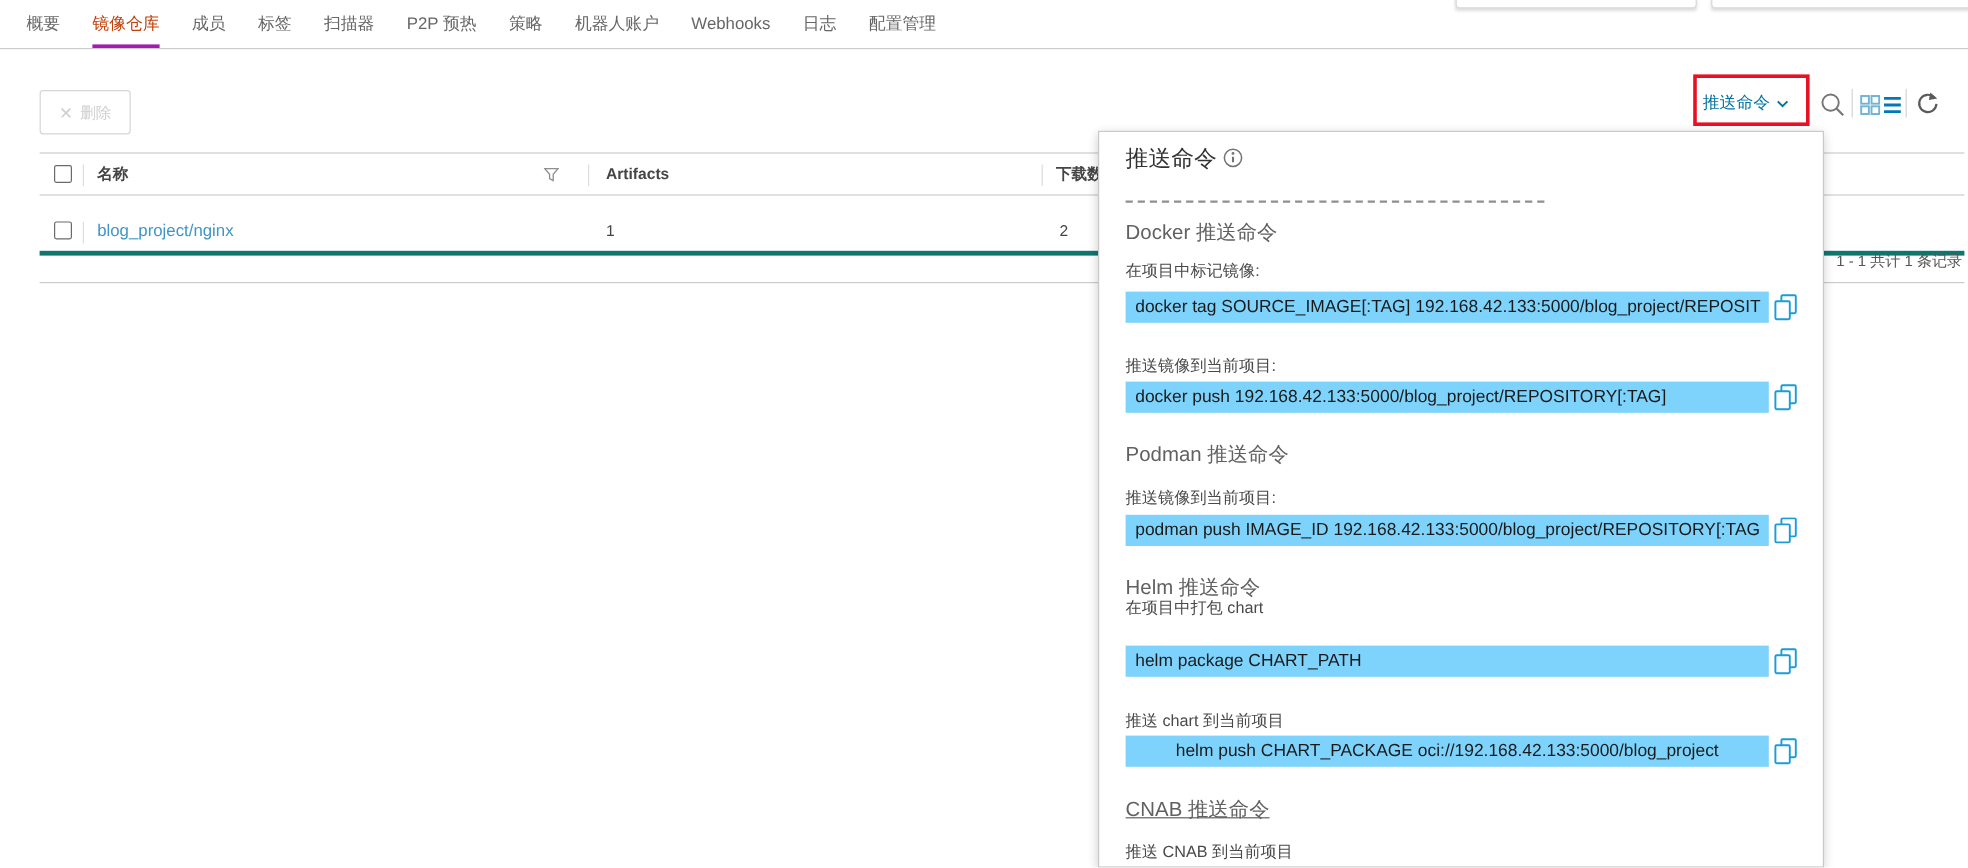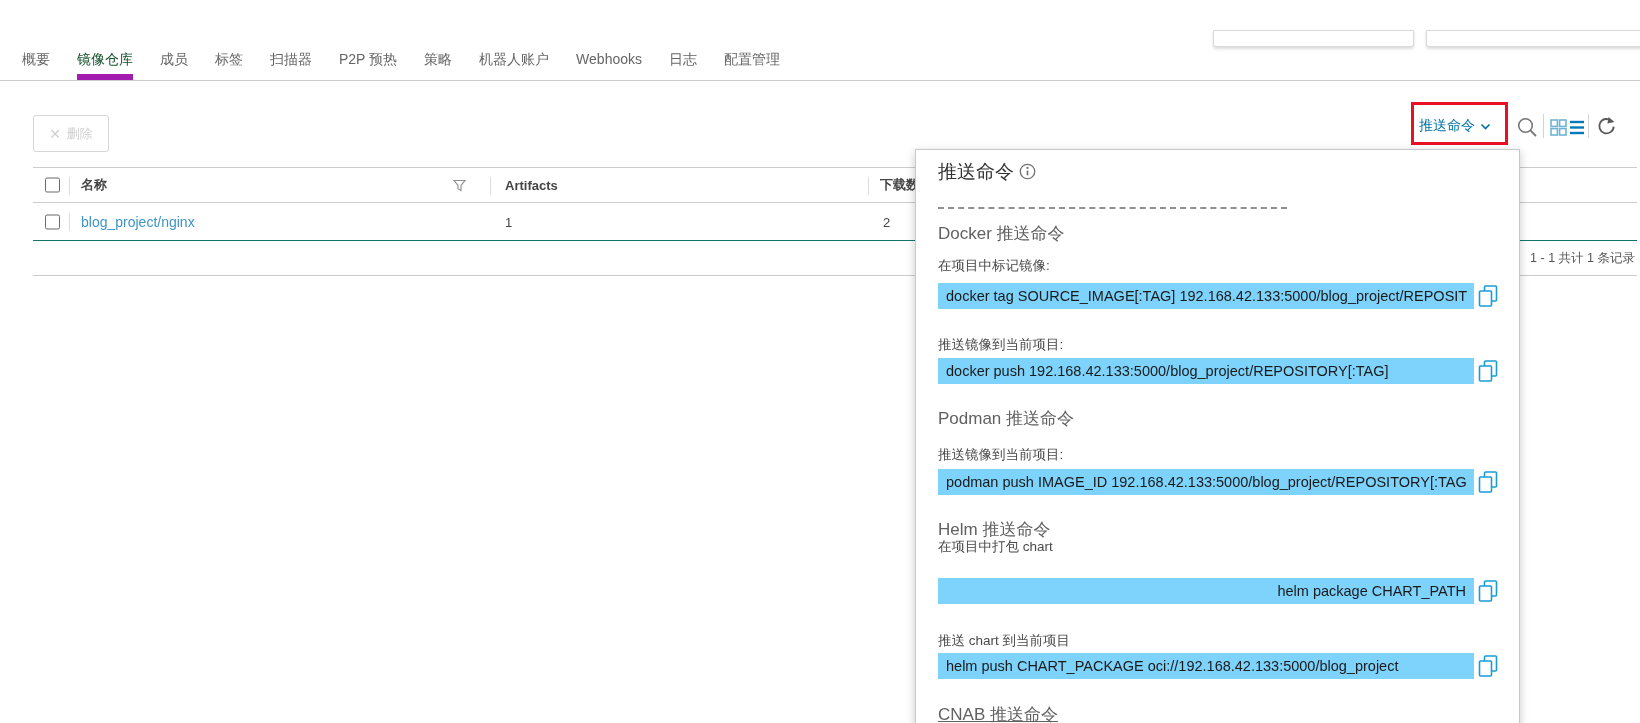--- a/index.html
+++ b/index.html
@@ -1,49 +1,49 @@
 <!DOCTYPE html>
 <html><head>
 <meta charset="utf-8">
 <style>
   * { margin:0; padding:0; box-sizing:border-box; }
   html,body { width:1640px; height:723px; background:#fff; overflow:hidden;
               font-family:"Liberation Sans","DejaVu Sans",sans-serif; }
-  .screen { position:relative; width:1640px; height:510px; background:#fff;margin-top:40px; }
+  .screen { position:relative; width:1640px; height:510px; background:#fff; }
   .abs { position:absolute; }
 
   
   .top-card { position:absolute; top:-10px; height:17px; background:#fff;
               border:1px solid #d9d9d9; border-radius:0 0 3px 3px;
               box-shadow:0 2px 3px rgba(0,0,0,.14); z-index:5; }
 
   
   .tabs { position:absolute; left:22px; top:11px; display:flex; gap:27px;
           font-size:14px; color:#666; height:29px; }
   .tab { padding-bottom:9px; cursor:pointer; white-space:nowrap; }
-  .tab.active { color:#14532d; border-bottom:6px solid #a21caf; }
+  .tab.active { color:#c2410c; border-bottom:3px solid #a21caf; }
   .tabbar-line { position:absolute; left:0; top:40px; width:1640px; height:1px; background:#ccc; }
 
   
   .delete-btn { position:absolute; left:33px; top:75px; width:76px; height:37px;
                 background:#fff; border:1px solid #d6d6d6; border-radius:3px;
                 color:#cfcfcf; font-size:13px; display:flex; align-items:center;
                 justify-content:center; gap:6px; }
   .push-btn { position:absolute; left:1419px; top:74px; height:24px; border:none; background:none;
               color:#0072a3; font-size:14px; display:flex; align-items:center; gap:5px; cursor:pointer; }
   .red-box { position:absolute; left:1411px; top:62px; width:97px; height:43px;
              border:3px solid #e81123; z-index:50; pointer-events:none; }
   .vsep { position:absolute; top:74px; width:1px; height:24px; background:#d4d4d4; }
   .tool-icon { position:absolute; cursor:pointer; }
 
   
   .grid { position:absolute; left:33px; top:127px; width:1604px; height:109px; font-size:13px; }
   .g-head { position:absolute; left:0; top:0; width:100%; height:36px;
             border-top:1px solid #ccc; border-bottom:1px solid #ccc; }
-  .g-row  { position:absolute; left:0; top:36px; width:100%; height:38px; border-bottom:1px solid #0f766e; }
+  .g-row  { position:absolute; left:0; top:48px; width:100%; height:38px; border-bottom:4px solid #0f766e; }
   .g-foot { position:absolute; left:0; top:74px; width:100%; height:35px; border-bottom:1px solid #ccc; }
   .hdr-txt { position:absolute; top:50%; transform:translateY(-50%); font-weight:600; color:#454545; white-space:nowrap; }
   .cell-txt { position:absolute; top:50%; transform:translateY(-50%); color:#444; white-space:nowrap; }
   .col-div { position:absolute; top:9px; width:1px; height:18px; background:#ddd; }
   .cbox { position:absolute; left:12px; top:50%; transform:translateY(-50%);
           width:15px; height:15px; border:1px solid #6a6a6a; border-radius:2px; background:#fff; cursor:pointer; }
   .repo-link { position:absolute; left:48px; top:50%; transform:translateY(-50%);
                color:#3e95c6; font-size:14px; text-decoration:none; cursor:pointer; white-space:nowrap; }
   .pager { position:absolute; right:2px; top:50%; transform:translateY(-50%);
            color:#565656; font-size:12.5px; }
@@ -196,29 +196,29 @@
     <div class="p-cmd" style="top:319px;">podman push IMAGE_ID 192.168.42.133:5000/blog_project/REPOSITORY[:TAG</div>
     <button class="p-copy" style="top:320px;">
       <svg width="21" height="23">
         <rect x="6.5" y="1" width="12" height="15" rx="1" fill="none" stroke="#1b9cd8" stroke-width="1.6"></rect>
         <rect x="1.5" y="6" width="12" height="15" rx="1" fill="#fff" stroke="#1b9cd8" stroke-width="1.6"></rect>
       </svg>
     </button>
 
     <div class="p-head" style="top:368px;">Helm 推送命令</div>
     <div class="p-label" style="top:388px;">在项目中打包 chart</div>
-    <div class="p-cmd" style="top:428px;text-align:right;">helm package CHART_PATH</div>
+    <div class="p-cmd" style="top:428px;">helm package CHART_PATH</div>
     <button class="p-copy" style="top:429px;">
       <svg width="21" height="23">
         <rect x="6.5" y="1" width="12" height="15" rx="1" fill="none" stroke="#1b9cd8" stroke-width="1.6"></rect>
         <rect x="1.5" y="6" width="12" height="15" rx="1" fill="#fff" stroke="#1b9cd8" stroke-width="1.6"></rect>
       </svg>
     </button>
     <div class="p-label" style="top:482px;">推送 chart 到当前项目</div>
-    <div class="p-cmd" style="top:503px;">helm push CHART_PACKAGE oci://192.168.42.133:5000/blog_project</div>
+    <div class="p-cmd" style="top:503px;text-align:center;">helm push CHART_PACKAGE oci://192.168.42.133:5000/blog_project</div>
     <button class="p-copy" style="top:504px;">
       <svg width="21" height="23">
         <rect x="6.5" y="1" width="12" height="15" rx="1" fill="none" stroke="#1b9cd8" stroke-width="1.6"></rect>
         <rect x="1.5" y="6" width="12" height="15" rx="1" fill="#fff" stroke="#1b9cd8" stroke-width="1.6"></rect>
       </svg>
     </button>
 
     <div class="p-head" style="top:553px;text-decoration:underline;">CNAB 推送命令</div>
     <div class="p-label" style="top:591px;">推送 CNAB 到当前项目</div>
   </div>

